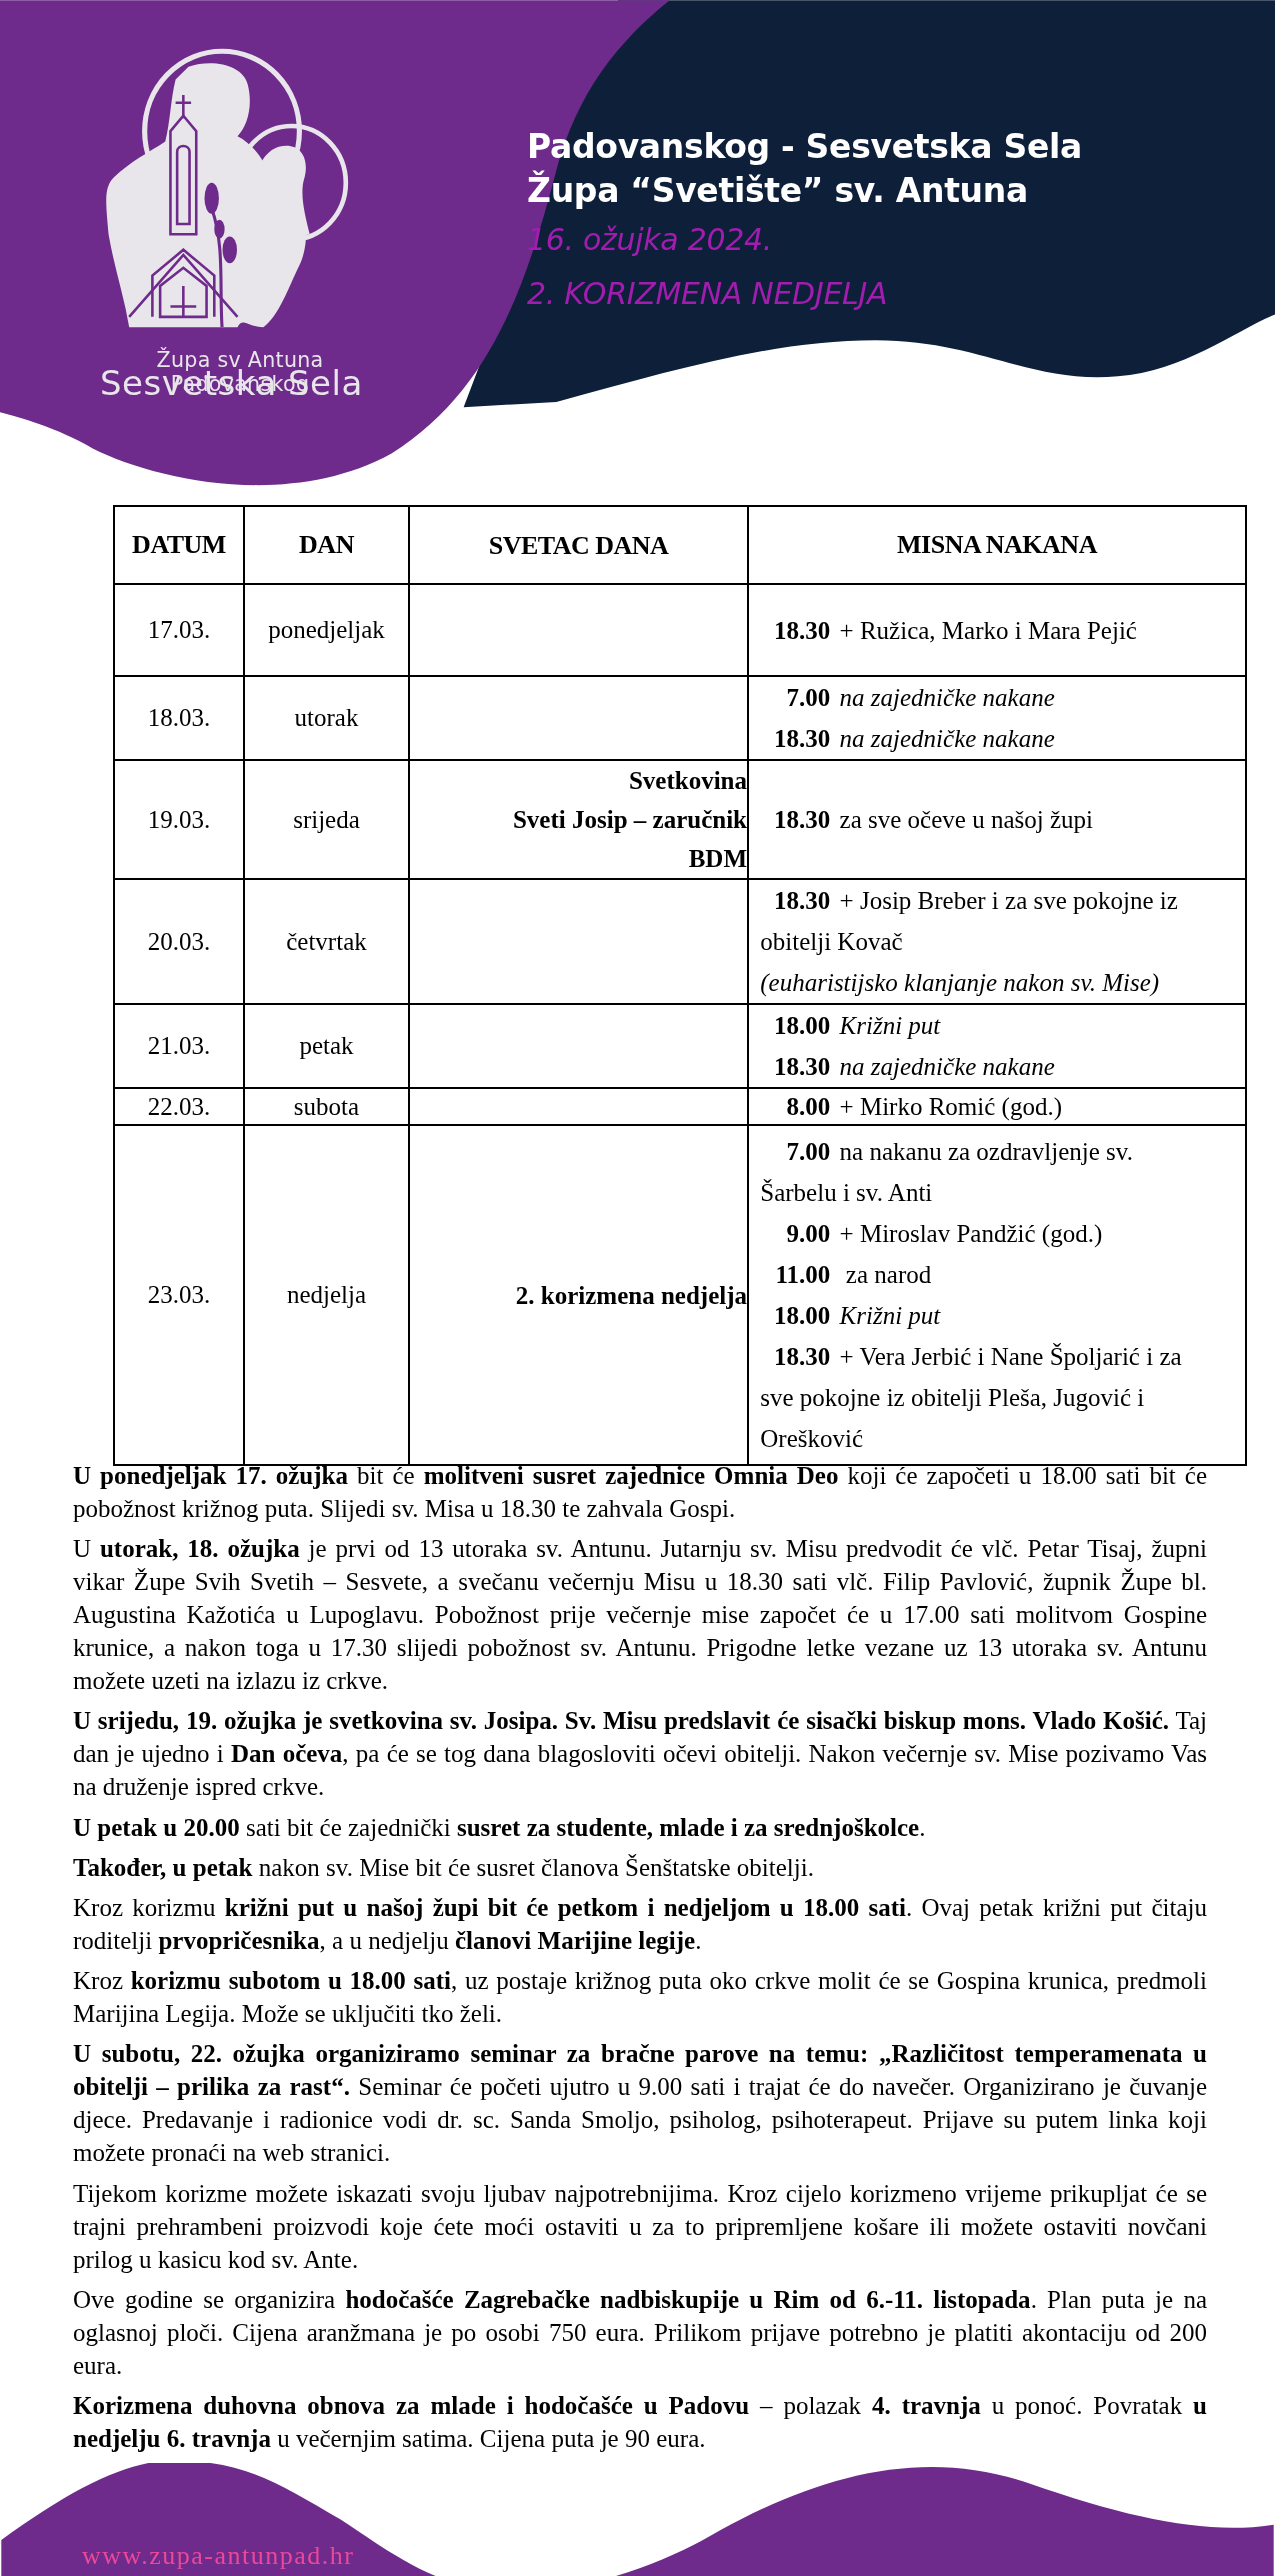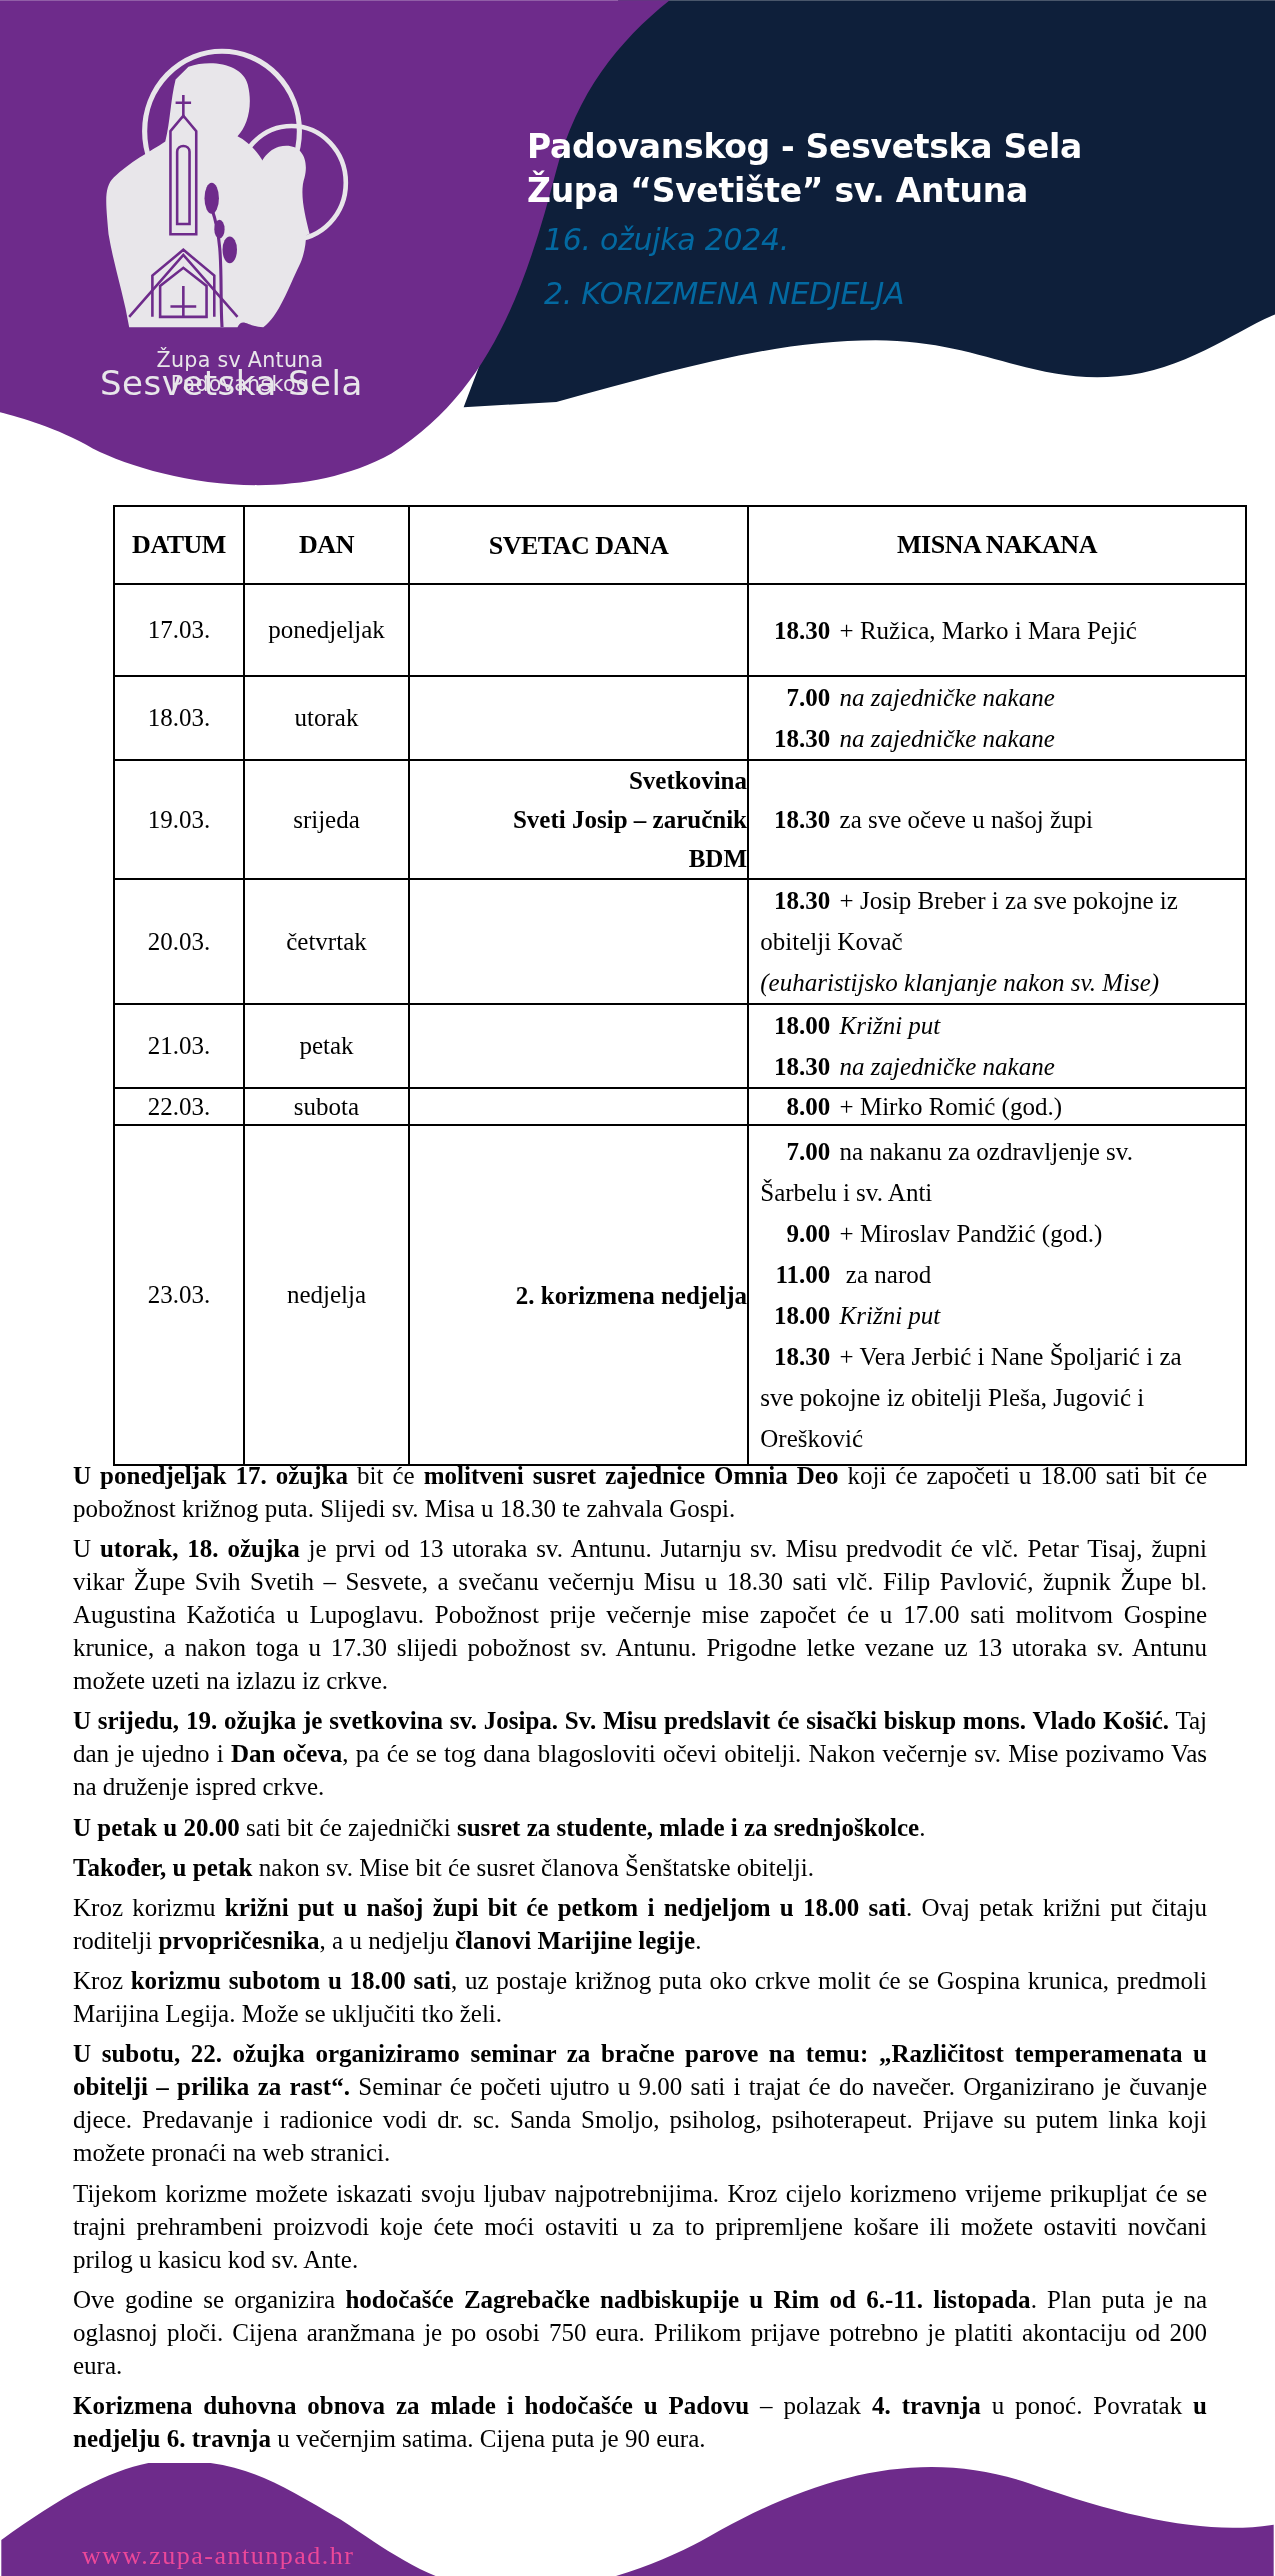--- a/index.html
+++ b/index.html
@@ -8,22 +8,22 @@
     background: #ffffff; font-family: "Liberation Serif", serif; color: #000;
   }
   .header-bg { position: absolute; left: 0; top: 0; width: 1275px; height: 495px; }
   .logo { position: absolute; left: 93px; top: 28px; width: 289px; height: 392px; }
   .logo-sub { position: absolute; left: 106px; top: 348px; width: 268px; text-align: center; color: #e8e6ea;
     font-family: "DejaVu Sans", sans-serif; font-size: 20.6px; letter-spacing: 0.3px; }
   .logo-main { position: absolute; left: 100px; top: 363px; width: 278px; text-align: left; color: #e8e6ea;
     font-family: "DejaVu Sans", sans-serif; font-size: 34px; letter-spacing: 0.5px; }
   .title { position: absolute; left: 527px; top: 125px; color: #fff; font-family: "DejaVu Sans", sans-serif;
     font-weight: bold; font-size: 33px; line-height: 44px; letter-spacing: -0.3px; }
-  .subtitle { position: absolute; left: 527px; color: #0369a1; font-family: "DejaVu Sans", sans-serif;
-    font-weight: 200; font-style: italic; font-size: 30px; letter-spacing: -0.3px; margin-left: 17px; }
+  .subtitle { position: absolute; left: 527px; color: #a21caf; font-family: "DejaVu Sans", sans-serif;
+    font-weight: 200; font-style: italic; font-size: 30px; letter-spacing: -0.3px; }
   .sub-date { top: 222px; }
   .sub-sunday { top: 276px; }
 
   table.schedule {
     position: absolute; left: 73px; top: 505px; width: 1134px;
     border-collapse: collapse; font-family: "Liberation Serif", serif; font-size: 25px; margin-left: 40px;
   }
   table.schedule td, table.schedule th { border: 2.1px solid #000; padding: 0; }
   table.schedule th { font-weight: bold; font-size: 26px; height: 76px; text-align: center; letter-spacing: -0.5px; }
   .c-date { width: 128px; text-align: center; }

